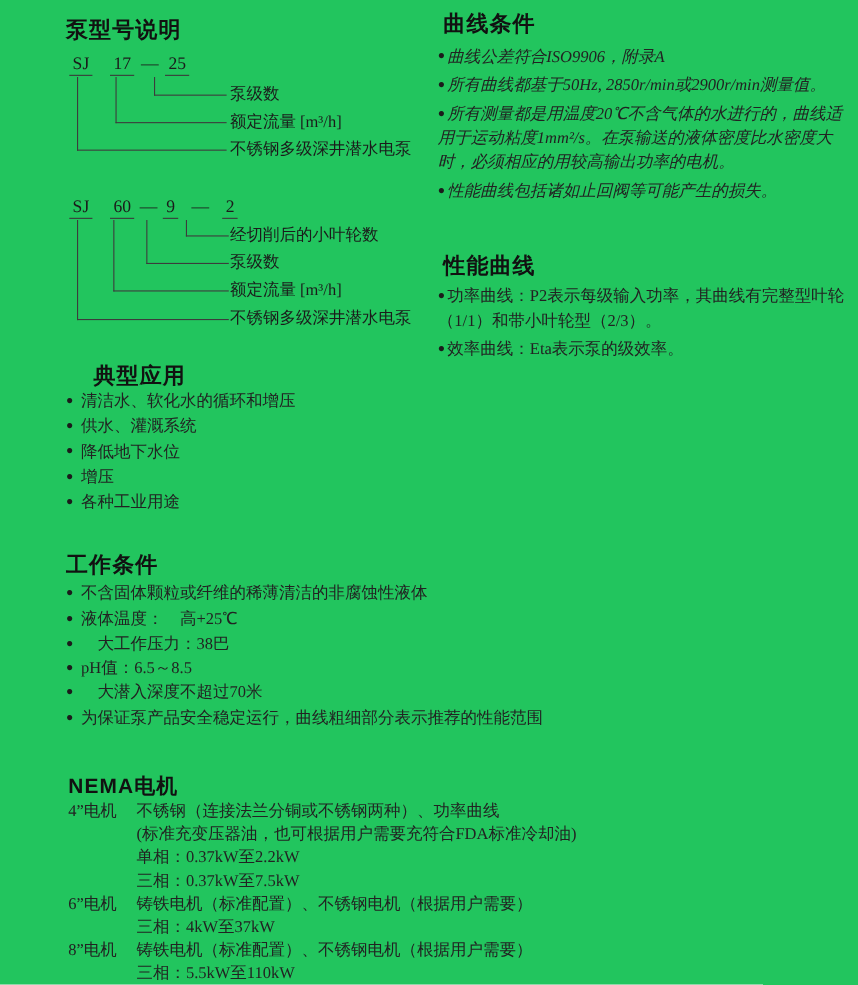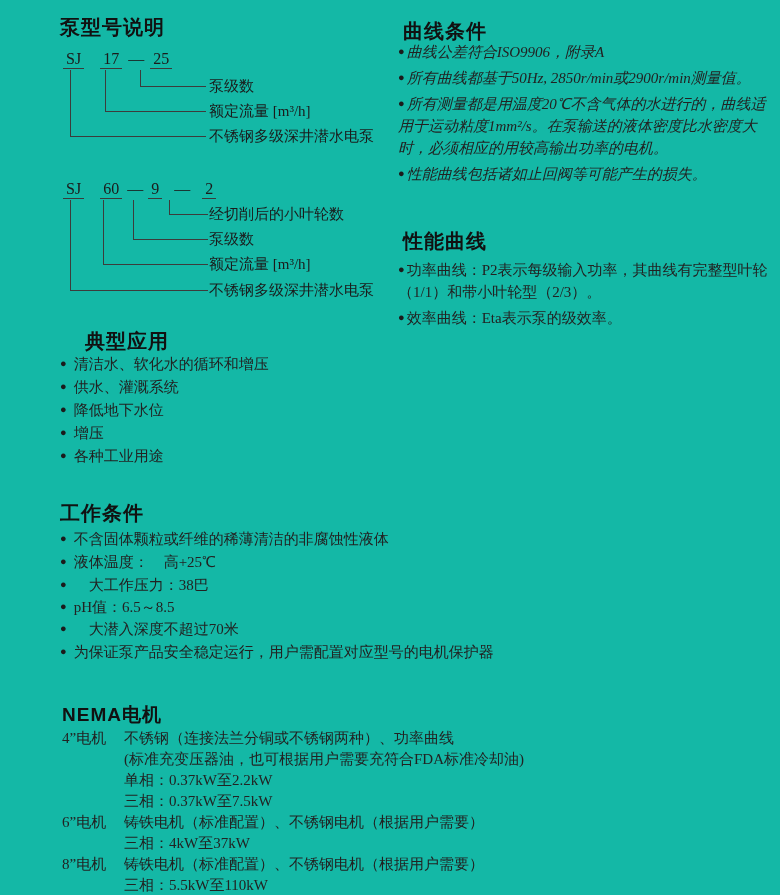--- a/index.html
+++ b/index.html
@@ -1,18 +1,18 @@
 <!DOCTYPE html>
 <html><head>
 <meta charset="utf-8">
 <style>
   html,body{margin:0;padding:0;background:#e8e8e8;}
   #page{
     position:relative;width:780px;height:895px;margin:0 auto;
-    background:#14b8a6;color:#222;overflow:hidden;
+    background:#22c55e;color:#222;overflow:hidden;
     font-family:"Liberation Serif", serif;
   }
   
   .sec-title{
     position:absolute;margin:0;font-family:"Liberation Sans", sans-serif;
     font-weight:bold;font-size:20px;color:#111;letter-spacing:1px;white-space:nowrap;
   }
   
   .li{position:absolute;white-space:nowrap;font-size:15px;color:#222;}
   .blt{display:inline-block;font-size:11px;vertical-align:2px;color:#1b1b1b;margin-right:7px;}
@@ -69,21 +69,21 @@
     <div class="leader" style="left:106px;top:20px;width:38px;height:14px;"></div>
     <div class="leader" style="left:70px;top:20px;width:74px;height:39px;"></div>
     <div class="leader" style="left:40px;top:20px;width:104px;height:64px;"></div>
     <div class="leader" style="left:7px;top:20px;width:137px;height:90px;"></div>
     <div class="callout" style="left:146px;top:25px;">经切削后的小叶轮数</div>
     <div class="callout" style="left:146px;top:50px;">泵级数</div>
     <div class="callout" style="left:146px;top:75px;">额定流量 [m³/h]</div>
     <div class="callout" style="left:146px;top:101px;">不锈钢多级深井潜水电泵</div>
   </div>
 
-  <h2 class="sec-title" style="left:403px;top:18px;">曲线条件</h2>
+  <h2 class="sec-title" style="left:403px;top:8px;">曲线条件</h2>
   <div class="rcol" style="left:398px;top:40px;font-style:italic;">
     <p><span class="blt">●</span><span>曲线公差符合ISO9906，附录A</span></p>
     <p><span class="blt">●</span><span>所有曲线都基于50Hz, 2850r/min或2900r/min测量值。</span></p>
     <p><span class="blt">●</span><span>所有测量都是用温度20℃不含气体的水进行的，曲线适用于运动粘度1mm²/s。在泵输送的液体密度比水密度大时，必须相应的用较高输出功率的电机。</span></p>
     <p><span class="blt">●</span><span>性能曲线包括诸如止回阀等可能产生的损失。</span></p>
   </div>
 
   <h2 class="sec-title" style="left:403px;top:228px;">性能曲线</h2>
   <div class="rcol" style="left:398px;top:258px;">
     <p><span class="blt">●</span><span>功率曲线：P2表示每级输入功率，其曲线有完整型叶轮（1/1）和带小叶轮型（2/3）。</span></p>
@@ -96,21 +96,21 @@
   <div class="li" style="left:60px;top:401px;"><span class="blt">●</span><span>降低地下水位</span></div>
   <div class="li" style="left:60px;top:424px;"><span class="blt">●</span><span>增压</span></div>
   <div class="li" style="left:60px;top:447px;"><span class="blt">●</span><span>各种工业用途</span></div>
 
   <h2 class="sec-title" style="left:60px;top:500px;">工作条件</h2>
   <div class="li" style="left:60px;top:530px;"><span class="blt">●</span><span>不含固体颗粒或纤维的稀薄清洁的非腐蚀性液体</span></div>
   <div class="li" style="left:60px;top:553px;"><span class="blt">●</span><span>液体温度：　高+25℃</span></div>
   <div class="li" style="left:60px;top:576px;"><span class="blt">●</span><span>　大工作压力：38巴</span></div>
   <div class="li" style="left:60px;top:598px;"><span class="blt">●</span><span>pH值：6.5～8.5</span></div>
   <div class="li" style="left:60px;top:620px;"><span class="blt">●</span><span>　大潜入深度不超过70米</span></div>
-  <div class="li" style="left:60px;top:643px;"><span class="blt">●</span><span>为保证泵产品安全稳定运行，用户需配置对应型号的电机保护器</span></div>
+  <div class="li" style="left:60px;top:643px;"><span class="blt">●</span><span>为保证泵产品安全稳定运行，曲线粗细部分表示推荐的性能范围</span></div>
 
   <h2 class="sec-title" style="left:62px;top:702px;font-size:19px;">NEMA电机</h2>
   <div id="nema-rows">
     <div class="nema-row">
       <div class="nema-size">4”电机</div>
       <div class="nema-lines">
         <div>不锈钢（连接法兰分铜或不锈钢两种）、功率曲线</div>
         <div>(标准充变压器油，也可根据用户需要充符合FDA标准冷却油)</div>
         <div>单相：0.37kW至2.2kW</div>
         <div>三相：0.37kW至7.5kW</div>

